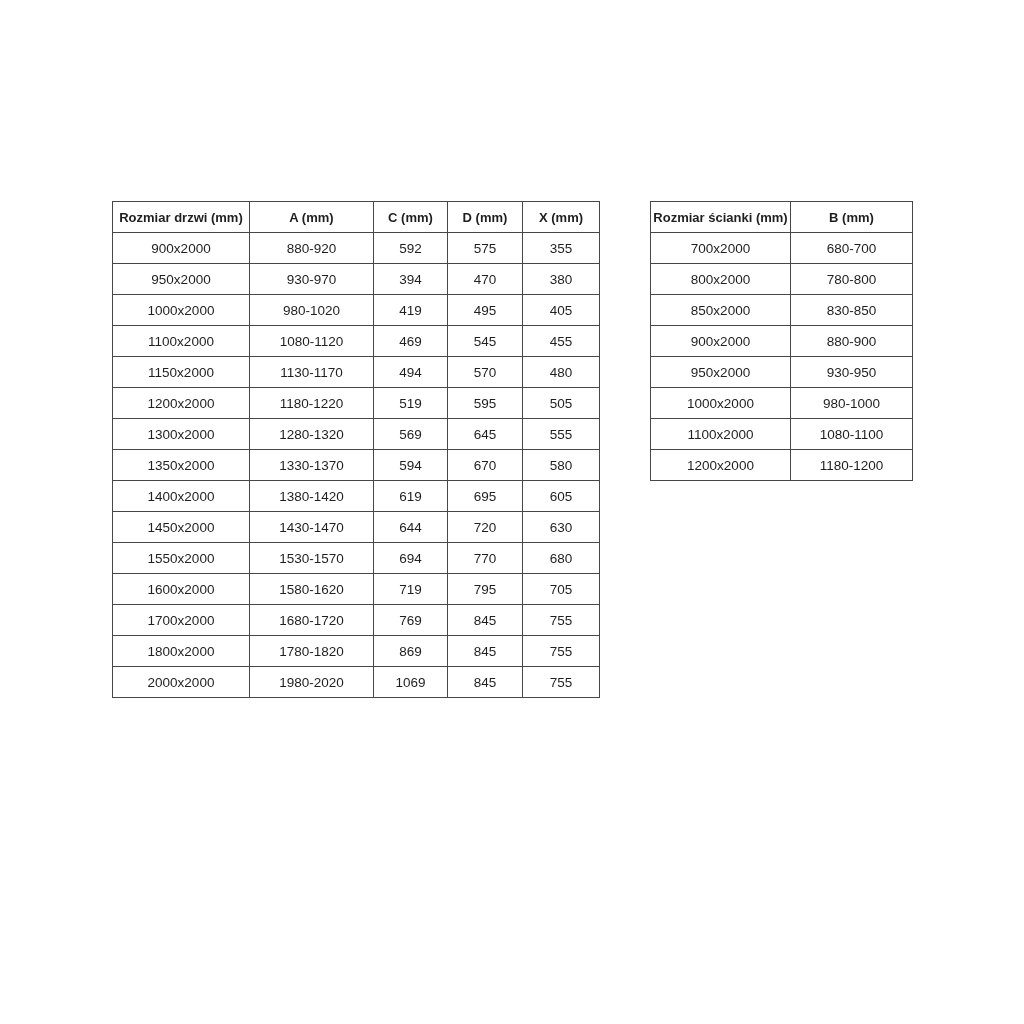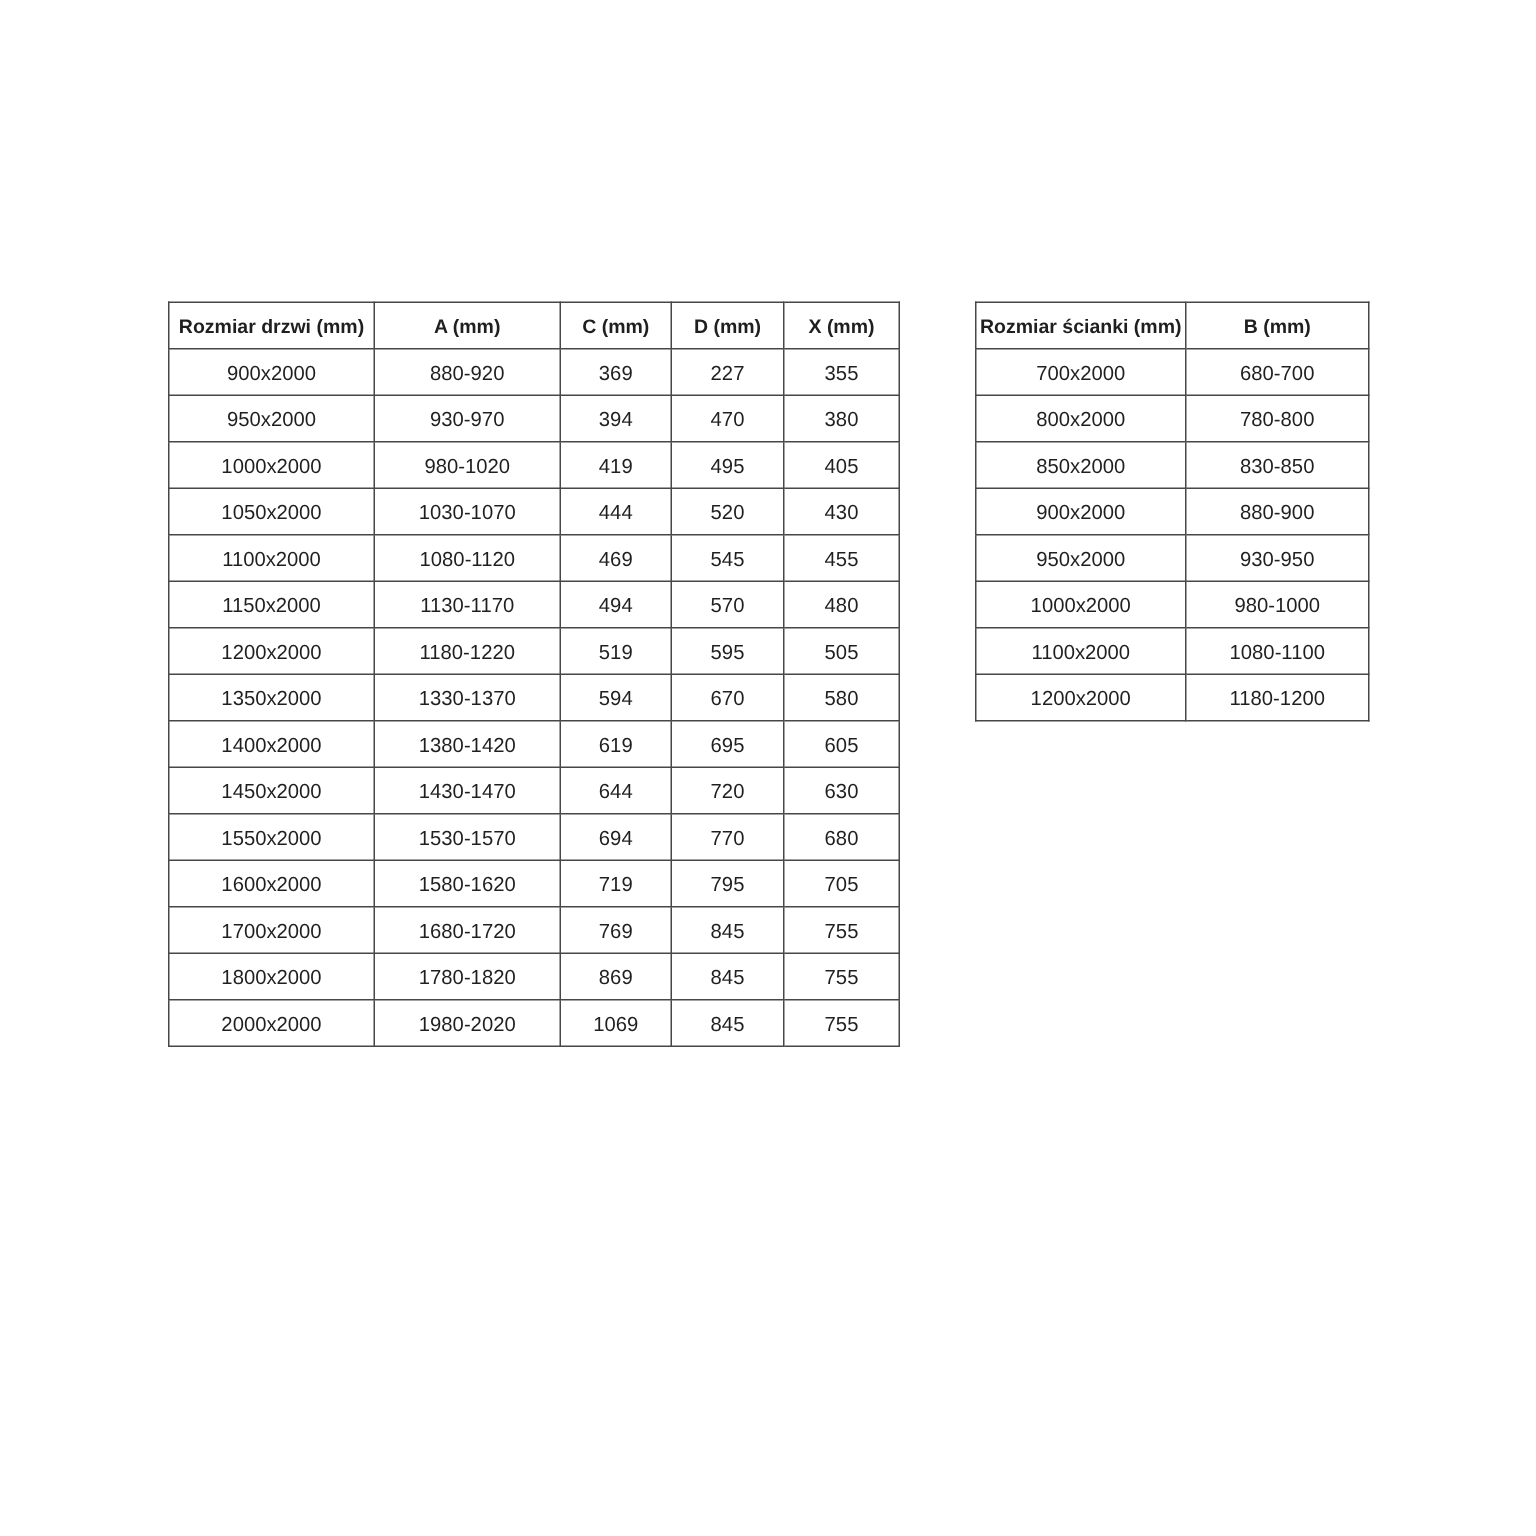--- a/index.html
+++ b/index.html
@@ -63,46 +63,39 @@
           <th>A (mm)</th>
           <th>C (mm)</th>
           <th>D (mm)</th>
           <th>X (mm)</th>
         </tr>
       </thead>
     <tbody>
         <tr>
           <td>900x2000</td>
           <td>880-920</td>
-          <td>369</td>
-          <td>227</td>
+          <td>592</td>
+          <td>575</td>
           <td>355</td>
         </tr>
         <tr>
           <td>950x2000</td>
           <td>930-970</td>
           <td>394</td>
           <td>470</td>
           <td>380</td>
         </tr>
         <tr>
           <td>1000x2000</td>
           <td>980-1020</td>
           <td>419</td>
           <td>495</td>
           <td>405</td>
         </tr>
         <tr>
-          <td>1050x2000</td>
-          <td>1030-1070</td>
-          <td>444</td>
-          <td>520</td>
-          <td>430</td>
-        </tr>
-        <tr>
           <td>1100x2000</td>
           <td>1080-1120</td>
           <td>469</td>
           <td>545</td>
           <td>455</td>
         </tr>
         <tr>
           <td>1150x2000</td>
           <td>1130-1170</td>
           <td>494</td>
@@ -110,20 +103,27 @@
           <td>480</td>
         </tr>
         <tr>
           <td>1200x2000</td>
           <td>1180-1220</td>
           <td>519</td>
           <td>595</td>
           <td>505</td>
         </tr>
         <tr>
+          <td>1300x2000</td>
+          <td>1280-1320</td>
+          <td>569</td>
+          <td>645</td>
+          <td>555</td>
+        </tr>
+        <tr>
           <td>1350x2000</td>
           <td>1330-1370</td>
           <td>594</td>
           <td>670</td>
           <td>580</td>
         </tr>
         <tr>
           <td>1400x2000</td>
           <td>1380-1420</td>
           <td>619</td>

